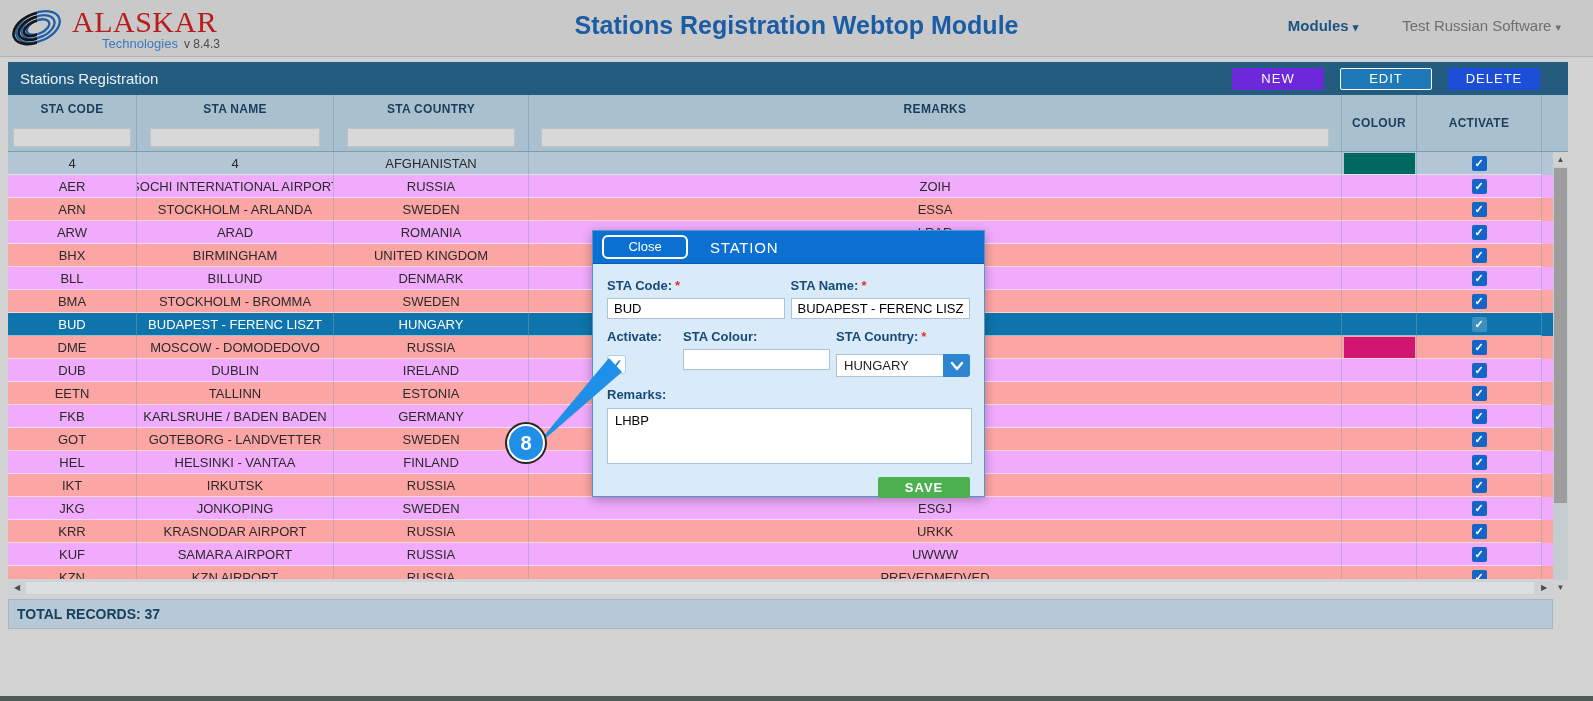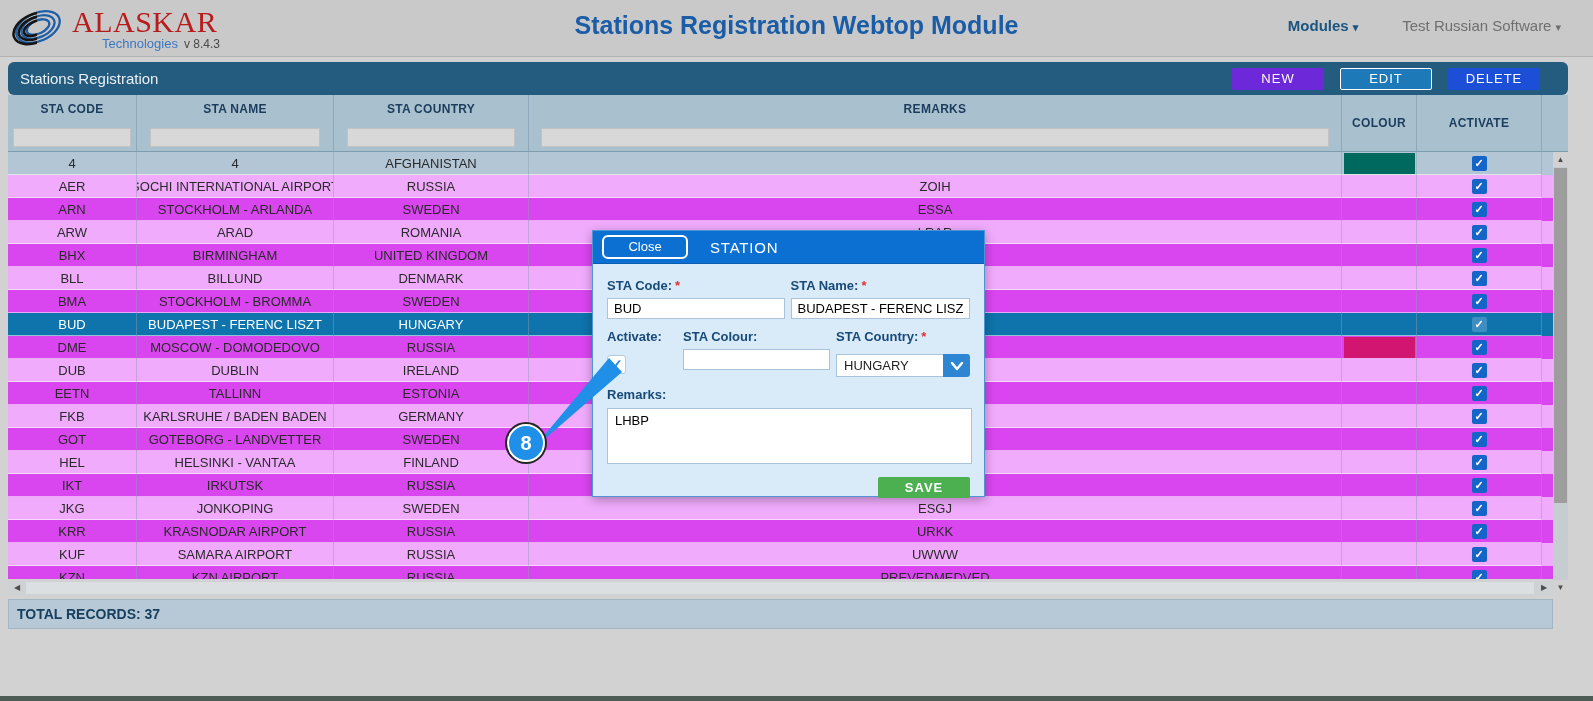--- a/index.html
+++ b/index.html
@@ -18,21 +18,21 @@
   .top-nav { position:absolute; right:32px; top:17px; display:flex; gap:44px; align-items:center;justify-content:space-between; }
   .nav-item { font-size:15px; cursor:pointer; }
   .nav-modules { color:#1c5480; font-weight:bold; }
   .nav-user { color:#6f6f6f; }
   .nav-caret { font-size:11px; margin-left:4px; }
 
   
   .app { position:absolute; left:8px; top:62px; width:1560px; height:567px; }
 
   .toolbar { position:absolute; left:0; top:0; width:1560px; height:33px; background:#245c80;
-             display:flex; align-items:center;border-radius:6px; }
+             display:flex; align-items:center; }
   .toolbar-title { color:#e9eff3; font-size:15px; padding-left:12px; }
   .toolbar-buttons { margin-left:auto; margin-right:28px; display:flex; gap:16px; }
   .btn { width:92px; height:22px; font-size:13px; color:#fff; text-align:center;
          line-height:22px; letter-spacing:1px; border-radius:2px; cursor:pointer; }
   .btn-new { background:#6d28d9; }
   .btn-edit { background:#1d79b7; border:1px solid #ffffff; line-height:20px; }
   .btn-delete { background:#1d4ed8; }
 
   
   .grid-header { position:absolute; left:0; top:33px; width:1560px; height:57px;
@@ -50,21 +50,21 @@
   .f-code { width:118px; } .f-name { width:170px; } .f-country { width:168px; } .f-remarks { width:788px; }
 
   
   .grid-body { position:absolute; left:0; top:90px; width:1545px; height:427px; overflow:hidden; }
   .row { display:flex; height:23px; cursor:pointer; }
   .cell { border-right:1px solid rgba(135,158,173,0.45); border-bottom:1px solid rgba(255,255,255,0.55);
           display:flex; align-items:center; justify-content:center;
           font-size:13px; color:#2a2a2a; overflow:hidden; white-space:nowrap; }
   .r0 { background:#b2c6d5; }
   .odd { background:#f0abfc; }
-  .even { background:#d946ef; }
+  .even { background:#fca5a5; }
   .selected { background:#0e74ab; }
   .selected .cell { color:#ffffff; }
   .swatch { width:71px; height:21px; }
   .cb { width:15px; height:15px; background:#1565c8; border-radius:2px; color:#fff;
         font-size:11px; line-height:15px; text-align:center; font-weight:bold; cursor:pointer; }
   .selected .cb { background:#3e8ec2; }
 
   
   .vscroll { position:absolute; left:1545px; top:90px; width:15px; height:443px; background:#c6cdd1; }
   .vs-btn { position:absolute; left:0; width:15px; height:15px; background:#d2d2d2;

